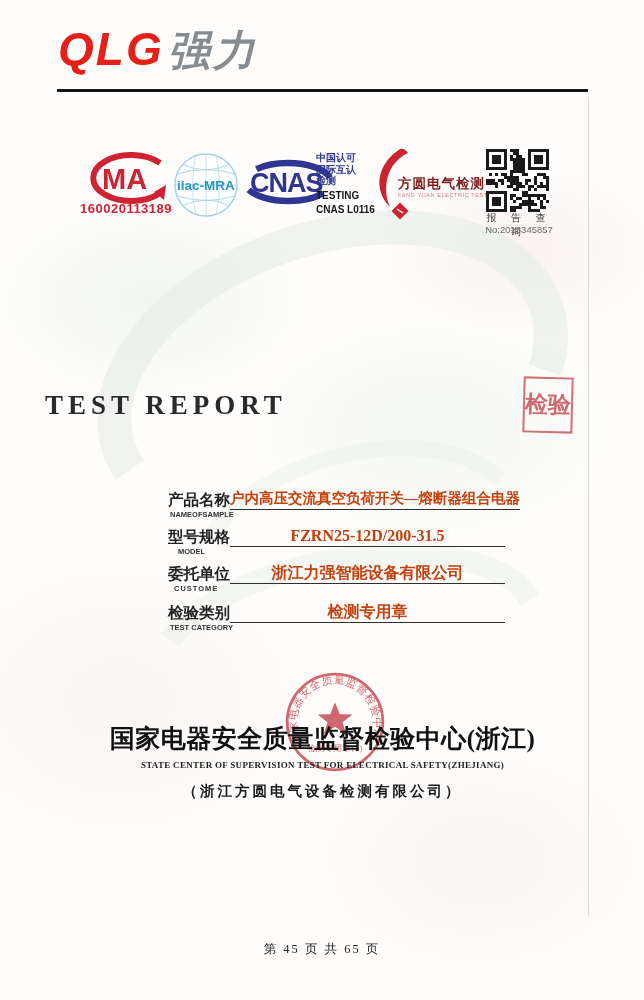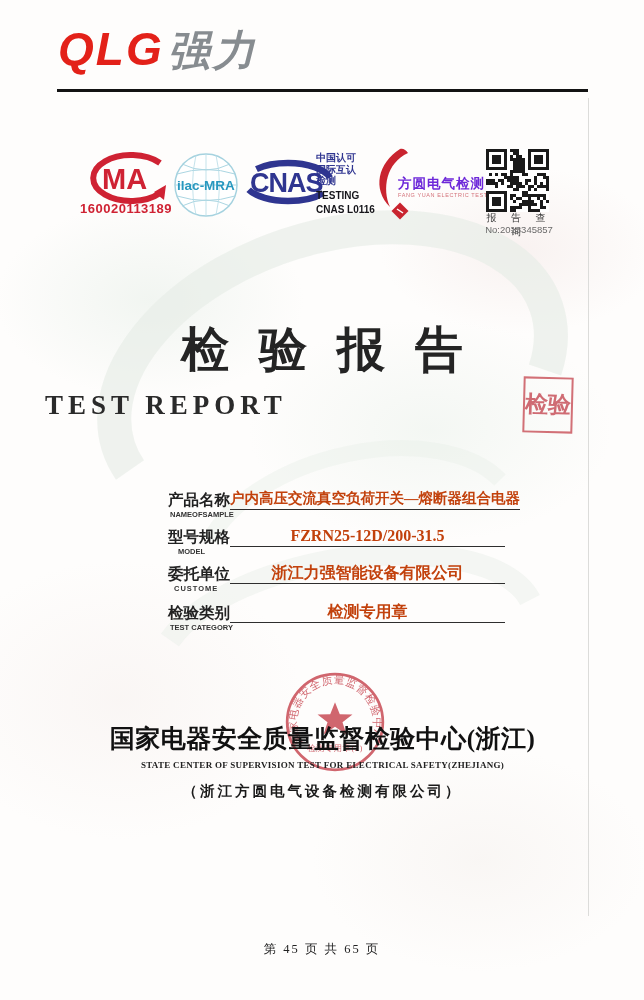--- a/index.html
+++ b/index.html
@@ -22,21 +22,21 @@
   .rule{position:absolute;left:57px;top:89px;width:531px;height:3px;background:#131313;}
 
   
   .mark{position:absolute;}
   .cma-num{position:absolute;left:80px;top:201px;width:100px;font-family:"Liberation Sans",sans-serif;
            font-weight:bold;font-size:13px;color:#cf2233;letter-spacing:.5px;}
   .cnas-txt{position:absolute;left:316px;top:152px;line-height:11.5px;
             font-family:"Liberation Sans",sans-serif;}
   .cnas-txt .zh{font-size:10px;color:#2f3590;font-weight:bold;}
   .cnas-txt .en{font-size:10px;color:#15151a;font-weight:bold;margin-top:3px;}
-  .fy-name{position:absolute;left:398px;top:175px;font-size:13.5px;font-weight:bold;color:#6d28d9;letter-spacing:1px;}
+  .fy-name{position:absolute;left:398px;top:175px;font-size:13.5px;font-weight:bold;color:#7f1d1d;letter-spacing:1px;}
   .fy-sub{position:absolute;left:398px;top:192px;font-size:5.5px;color:#d4737b;letter-spacing:.6px;
           font-family:"Liberation Sans",sans-serif;}
   .qr{position:absolute;left:486px;top:149px;width:63px;height:63px;background:#fff;}
   .qr .cells{position:absolute;inset:0;}
   .qr .cell{position:absolute;width:3px;height:3px;background:#1a1a1a;}
   .finder{position:absolute;width:15px;height:15px;border:3px solid #1a1a1a;background:#fff;box-sizing:content-box;}
   .finder .dot{position:absolute;left:3px;top:3px;width:9px;height:9px;background:#1a1a1a;}
   .qr-caption{position:absolute;left:484px;top:211px;width:70px;text-align:center;font-size:10px;color:#3d3d3d;letter-spacing:6px;}
   .qr-num{position:absolute;left:478px;top:224px;width:82px;text-align:center;font-size:9.5px;color:#6a6a6a;
           font-family:"Liberation Sans",sans-serif;}
@@ -275,21 +275,20 @@
     <div class="finder" style="left:42px;top:0">
         <div class="dot"></div>
       </div>
     <div class="finder" style="left:0;top:42px">
         <div class="dot"></div>
       </div>
   </div>
   <div class="qr-caption">报 告 查 询</div>
   <div class="qr-num">No:2013345857</div>
 
-  <div class="title-zh">检验报告</div>
   <div class="title-en">TEST REPORT</div>
 
   <div class="stamp-jy">
     <span>检</span>
     <span>验</span>
   </div>
 
   <div class="frow" style="top:488px">
     <span class="flabel">产品名称</span>
     <span class="fval long">户内高压交流真空负荷开关—熔断器组合电器</span>

